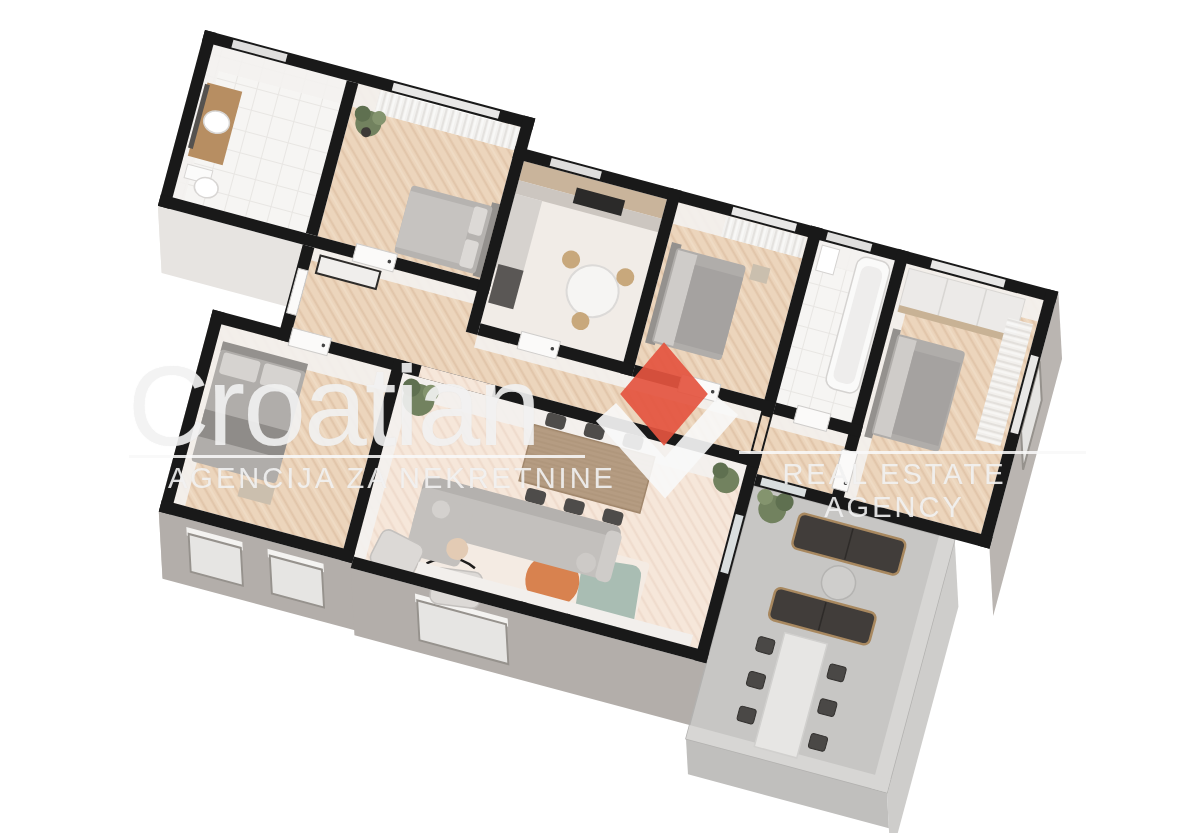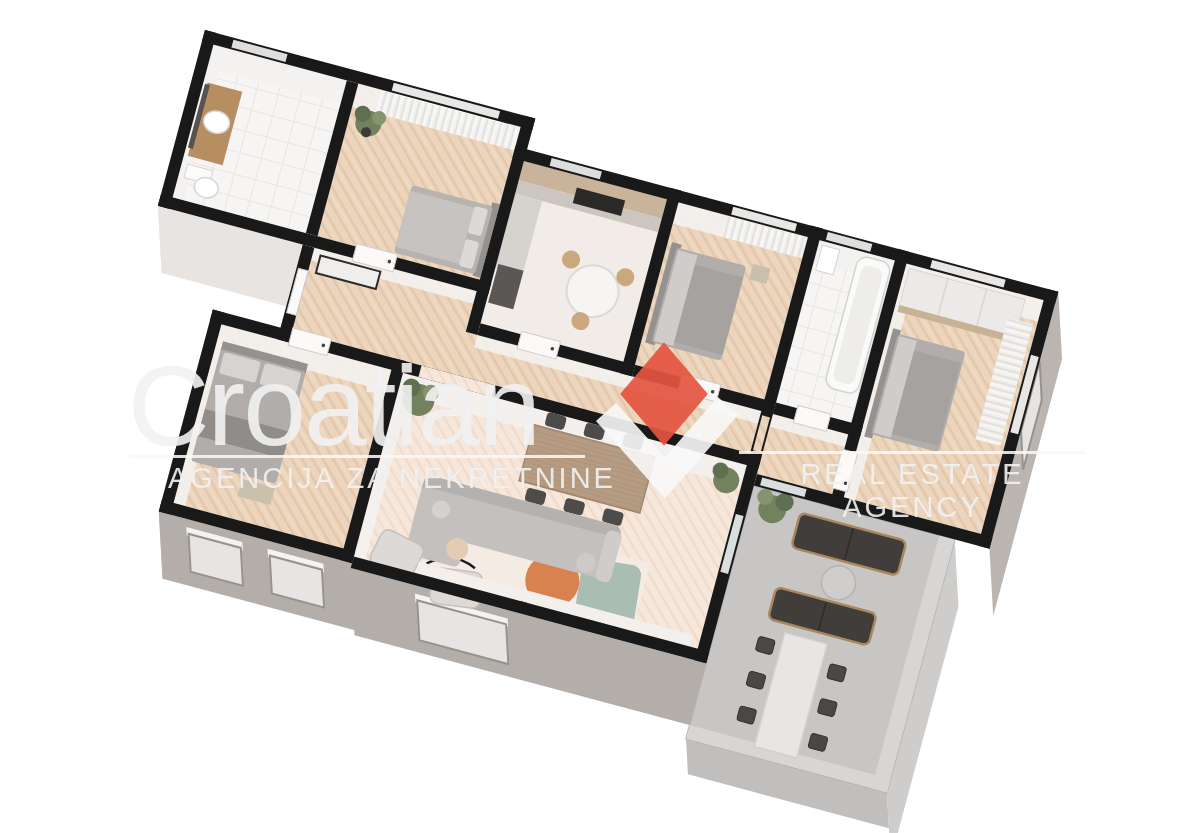--- a/index.html
+++ b/index.html
@@ -11,21 +11,21 @@
   .wm-brand{font-size:113px;font-weight:400;letter-spacing:-2px;line-height:1;
             text-shadow:0 0 1px rgba(200,200,200,0.25);}
   .wm-tag{font-size:29px;font-weight:400;letter-spacing:3px;text-align:center;
           text-shadow:0 0 1px rgba(200,200,200,0.25);}
   .wm-rule{position:absolute;height:3px;background:rgba(248,248,248,0.88);}
   #wm-brand-left{left:128px;top:350px;}
   #wm-brand-right{left:737px;top:348px;}
   #wm-rule-left{left:129px;top:455px;width:456px;}
   #wm-rule-right{left:739px;top:451px;width:347px;}
   #wm-tag-left{left:116px;top:462px;width:456px;margin-left:48px;}
-  #wm-tag-right{left:739px;top:458px;width:347px;}
+  #wm-tag-right{left:721px;top:458px;width:347px;}
   #wm-logo{position:absolute;left:0;top:0;pointer-events:none;}
   #diamond{position:absolute;left:633px;top:363px;width:62px;height:62px;
            transform:scale(1,1.18) rotate(45deg);}
 </style>
 </head>
 <body>
 
 <div id="stage">
 
 <svg id="plan-svg" width="1200" height="833" viewBox="0 0 1200 833">

